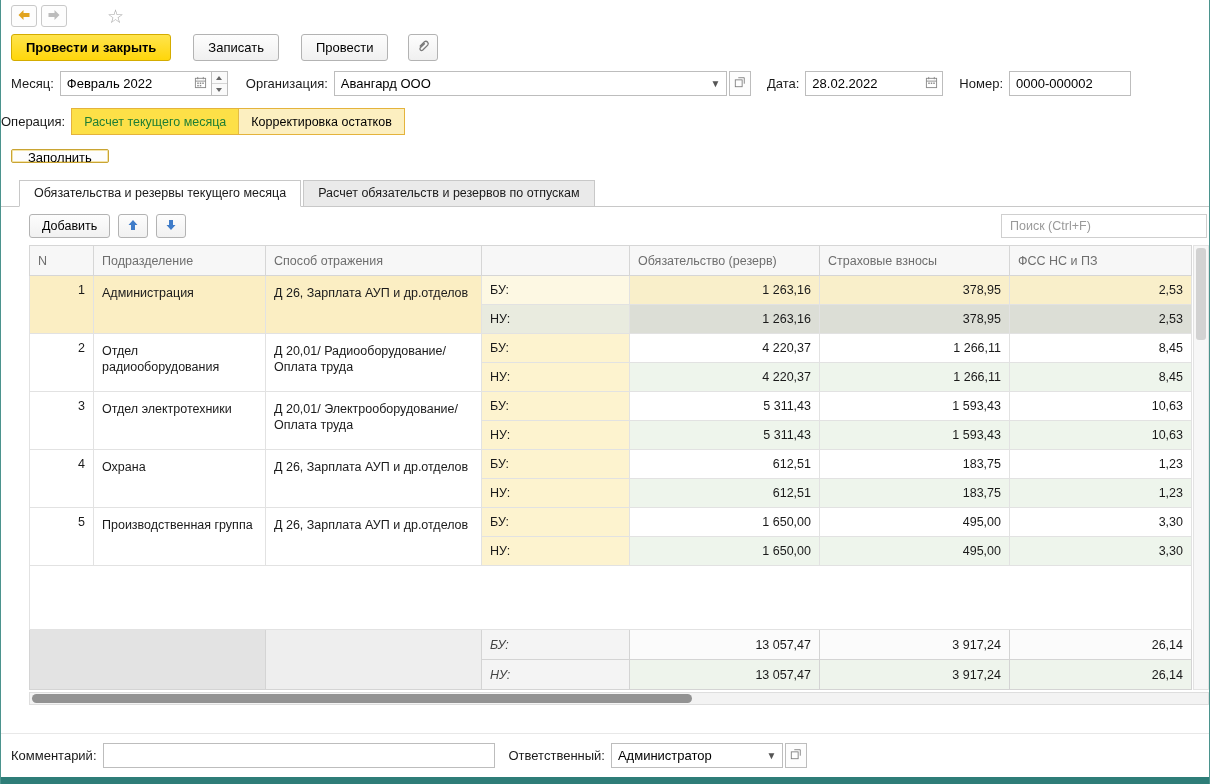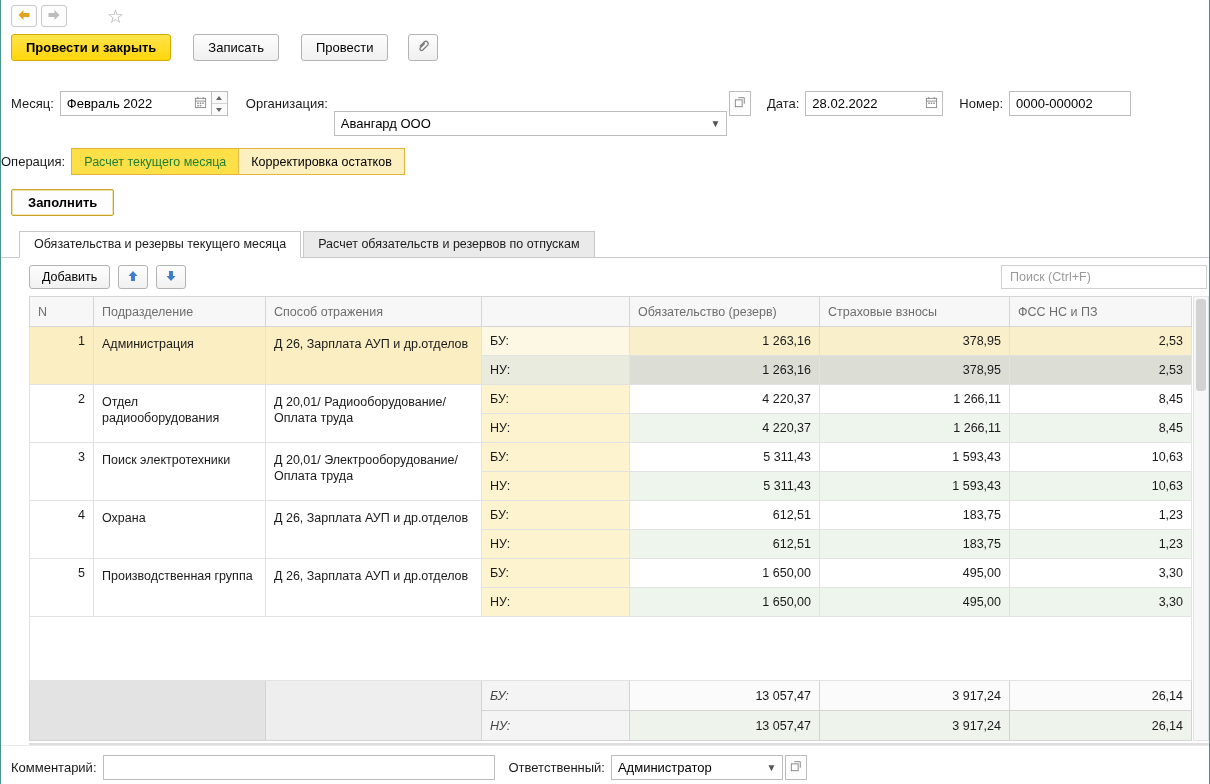--- a/index.html
+++ b/index.html
@@ -31,33 +31,33 @@
   .in-btn { width:21px; border:none; background:transparent; display:flex; align-items:center; justify-content:center; padding:0; cursor:pointer; }
   .dd { font-size:10px; color:#555; }
   .spin { width:16px; height:25px; border:1px solid #bdbdbd; border-left:none; display:flex; flex-direction:column; }
   .spin button { flex:1; border:none; background:#fafafa; padding:0; display:flex; align-items:center; justify-content:center; cursor:pointer; }
   .spin button + button { border-top:1px solid #d5d5d5; }
   .tri-up { width:0; height:0; border-left:3px solid transparent; border-right:3px solid transparent; border-bottom:4px solid #666; }
   .tri-dn { width:0; height:0; border-left:3px solid transparent; border-right:3px solid transparent; border-top:4px solid #666; }
   .open-btn { width:22px; height:25px; border:1px solid #bdbdbd; background:#fdfdfd; margin-left:2px;
               display:flex; align-items:center; justify-content:center; padding:0; cursor:pointer; }
   .sp16 { width:16px; flex:0 0 16px; } .sp18 { width:18px; flex:0 0 18px; }
-  .f-month { width:152px; } .f-org { flex:1;margin-top:40px; } .f-date { width:138px; } .f-num { width:122px; }
+  .f-month { width:152px; } .f-org { flex:1; } .f-date { width:138px; } .f-num { width:122px; }
 
   
   .oprow { display:flex; align-items:center; padding:2px 0 8px; }
   .segmented { display:flex; border:1px solid #e4b33c; }
   .seg { height:25px; padding:0 12px; border:none; background:#fcefc0; font-family:inherit; font-size:12.5px; cursor:pointer; }
   .seg + .seg { border-left:1px solid #e4bc45; }
   .seg.active { background:#fde047; color:#1e7e34; }
 
   
   .fillrow { padding:6px 10px 9px; }
-  .btn-fill { height:27px; padding:0 16px; background:#fdfdfd; border:1px solid #c9a433;
-              box-shadow:inset 0 0 0 1px #f3e3a8; border-radius:2px; font-family:inherit; font-size:13px; cursor:pointer;font-weight:bold; }
+  .btn-fill { height:14px; padding:0 16px; background:#fdfdfd; border:1px solid #c9a433;
+              box-shadow:inset 0 0 0 1px #f3e3a8; border-radius:2px; font-family:inherit; font-size:13px; cursor:pointer; }
 
   
   .tabs { display:flex; align-items:flex-end; padding:6px 0 0 18px; border-bottom:1px solid #c8c8c8; height:33px; }
   .tab { font-size:12.5px; padding:5px 14px 6px; border:1px solid #c8c8c8; background:#eaeaea;
          margin-right:2px; position:relative; bottom:-1px; white-space:nowrap; cursor:pointer; }
   .tab.active { background:#fff; border-bottom-color:#fff; }
 
   
   .tbl-toolbar { display:flex; align-items:center; gap:8px; padding:7px 2px 7px 28px; }
   .btn-sm { height:24px; padding:0 12px; border:1px solid #b3b3b3; border-radius:3px;
@@ -293,21 +293,21 @@
             <td class="c-num">8,45</td>
           </tr>
           <tr class="sub nu">
             <td class="c-sub">НУ:</td>
             <td class="c-num">4 220,37</td>
             <td class="c-num">1 266,11</td>
             <td class="c-num">8,45</td>
           </tr>
           <tr class="sub bu">
             <td class="c-n" rowspan="2">3</td>
-            <td class="c-dept" rowspan="2">Поиск электротехники</td>
+            <td class="c-dept" rowspan="2">Отдел электротехники</td>
             <td class="c-method" rowspan="2">Д 20,01/ Электрооборудование/ Оплата труда</td>
             <td class="c-sub">БУ:</td>
             <td class="c-num">5 311,43</td>
             <td class="c-num">1 593,43</td>
             <td class="c-num">10,63</td>
           </tr>
           <tr class="sub nu">
             <td class="c-sub">НУ:</td>
             <td class="c-num">5 311,43</td>
             <td class="c-num">1 593,43</td>

